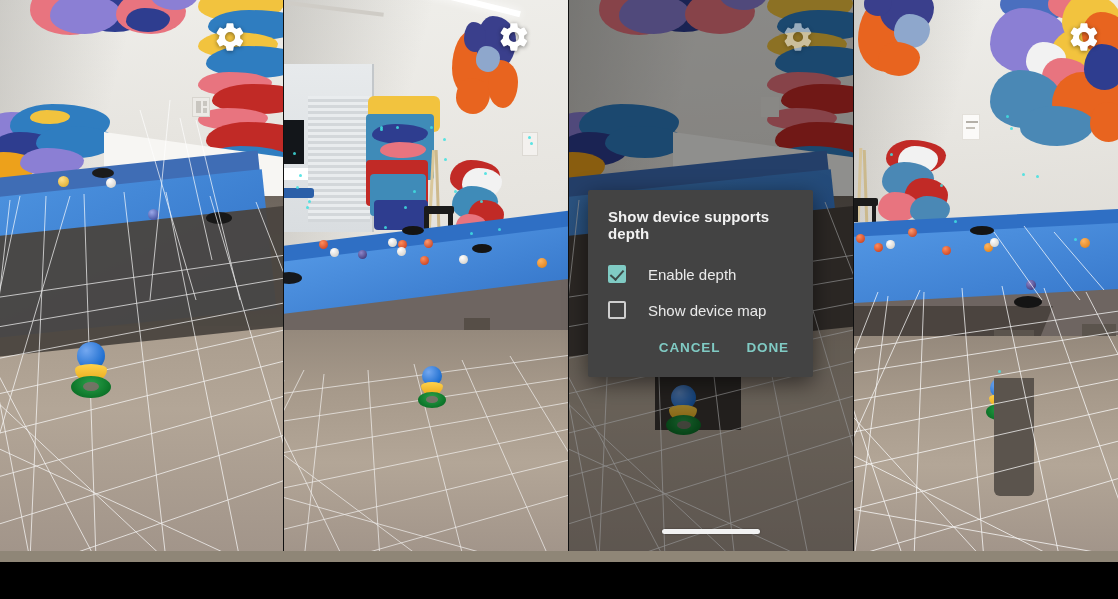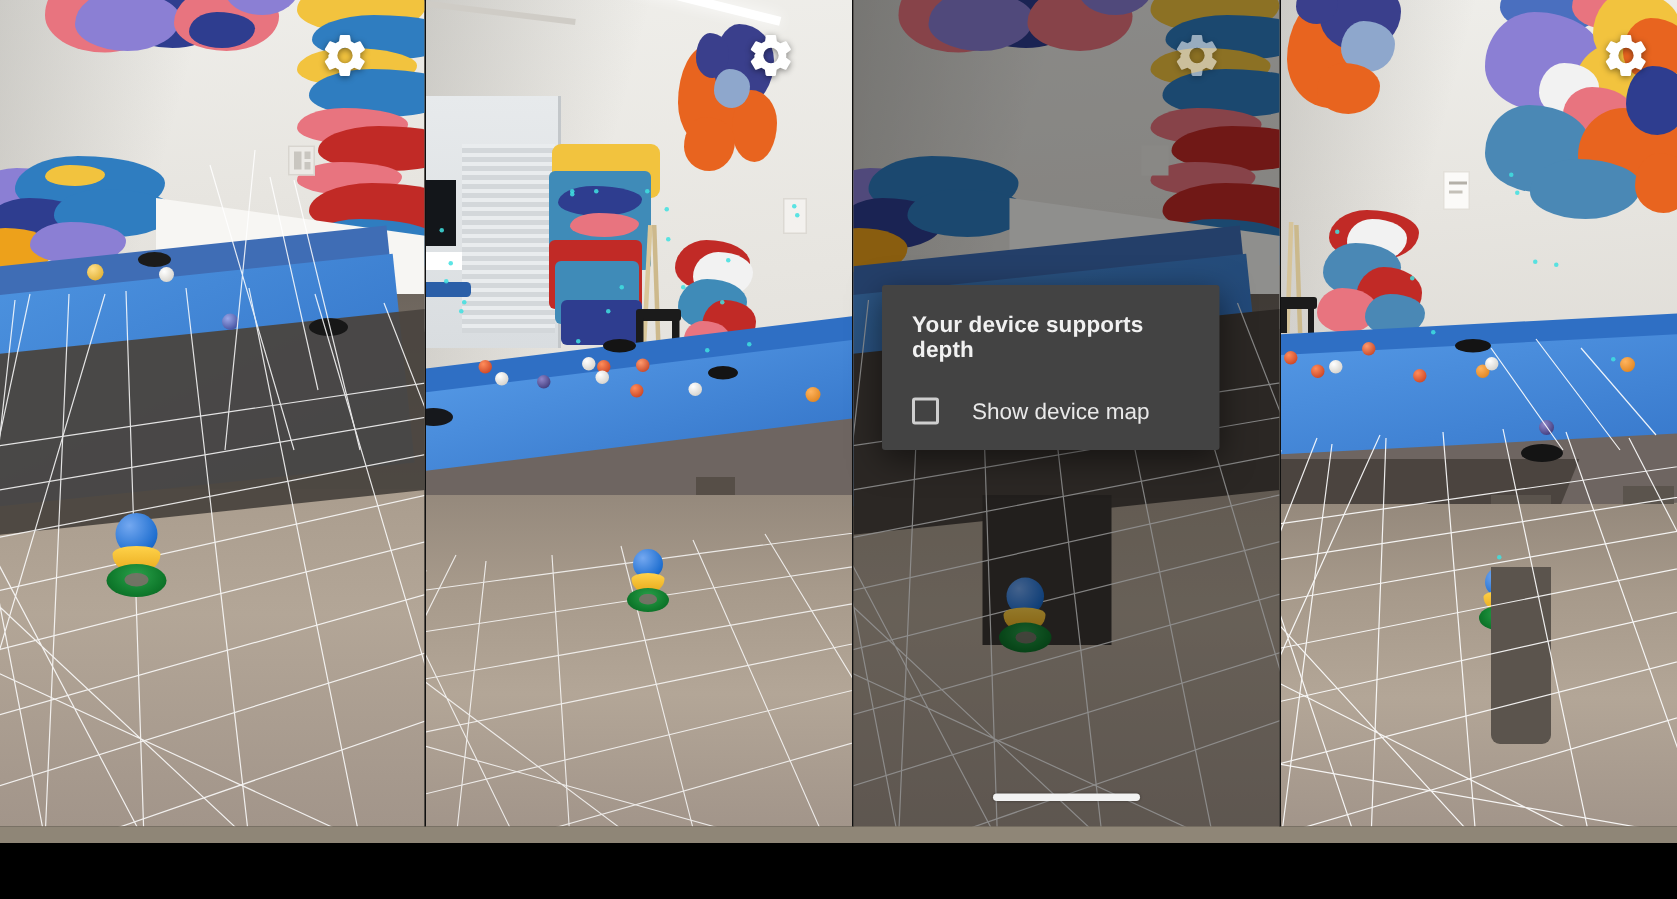--- a/index.html
+++ b/index.html
@@ -499,25 +499,33 @@
         <path d="M19.14 12.94a7.6 7.6 0 0 0 .06-.94 7.6 7.6 0 0 0-.06-.94l2.03-1.58a.5.5 0 0 0 .12-.62l-1.92-3.32a.5.5 0 0 0-.6-.22l-2.39.96a7.3 7.3 0 0 0-1.62-.94l-.36-2.54a.5.5 0 0 0-.5-.42h-3.84a.5.5 0 0 0-.5.42l-.36 2.54c-.58.24-1.12.56-1.62.94l-2.39-.96a.5.5 0 0 0-.6.22L2.58 8.86a.5.5 0 0 0 .12.62l2.03 1.58c-.04.31-.6.62-.6.94s.2.63.06.94L2.7 14.52a.5.5 0 0 0-.12.62l1.92 3.32c.12.22.38.3.6.22l2.39-.96c.5.38 1.04.7 1.62.94l.36 2.54c.4.24.25.42.5.42h3.84c.25 0 .46-.18.5-.42l.36-2.54c.58-.24 1.12-.56 1.62-.94l2.39.96c.22.08.48 0 .6-.22l1.92-3.32a.5.5 0 0 0-.12-.62l-2.03-1.58zM12 15.6A3.6 3.6 0 1 1 12 8.4a3.6 3.6 0 0 1 0 7.2z"></path>
       </svg>
     </div>
   </div>
 
   <div class="sep" style="left:283px;"></div>
   <div class="sep" style="left:568px;"></div>
   <div class="sep" style="left:853px;"></div>
 
   <div class="dialog" style="left:588px;top:190px;width:225px;">
-    <div class="dialog-title">Your device supports depth</div>
-
+    <div class="dialog-title">Show device supports depth</div>
+
+    <div class="opt-row">
+      <div class="cbox on"></div>
+      <div class="opt-label">Enable depth</div>
+    </div>
 
     <div class="opt-row">
       <div class="cbox off"></div>
       <div class="opt-label">Show device map</div>
     </div>
 
+    <div class="dlg-actions">
+      <button class="dlg-btn">CANCEL</button>
+      <button class="dlg-btn">DONE</button>
+    </div>
   </div>
 
   <div class="bottom-strip" style="top:551px;height:11px;"></div>
   <div class="bottom-black" style="top:562px;height:37px;"></div>
 </div>
 
 </body></html>

